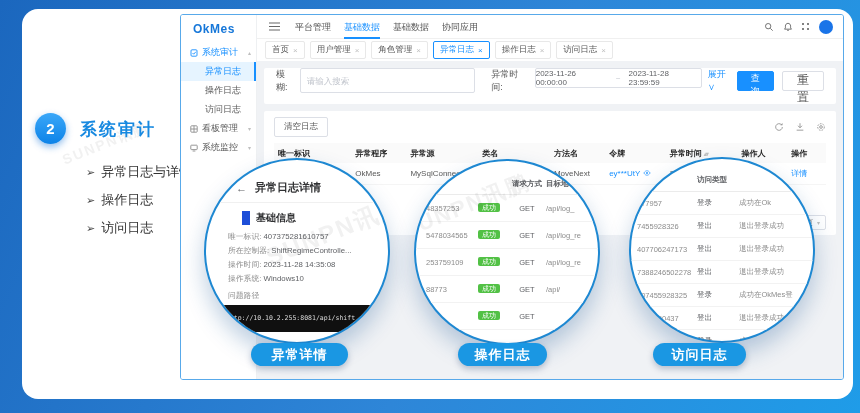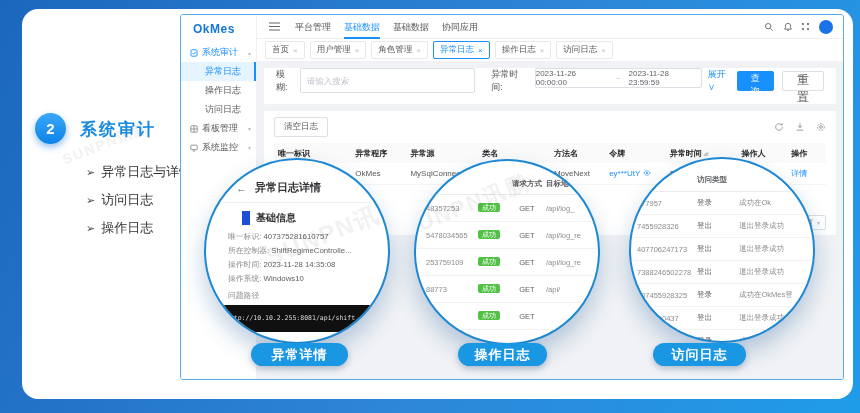--- a/index.html
+++ b/index.html
@@ -141,22 +141,22 @@
   <div class="card"></div>
 
   <div class="wm" style="left:60px;top:135px;font-size:14px">SUNPN讯鹏</div>
   <div class="wm" style="left:300px;top:112px">SUNPN讯鹏</div>
   <div class="wm" style="left:620px;top:100px;font-size:14px">SUNPN讯鹏</div>
 
   <div class="badge">2</div>
   <div class="panel-title">系统审计</div>
   <div class="bullets">
     <div><span class="mk">➢</span><span>异常日志与详情</span></div>
+    <div><span class="mk">➢</span><span>操作日志</span></div>
     <div><span class="mk">➢</span><span>访问日志</span></div>
-    <div><span class="mk">➢</span><span>操作日志</span></div>
   </div>
 
   <div class="app">
     <div class="sidebar">
       <div class="logo">OkMes</div>
       <div class="mi parent-active">
         <svg class="ic" viewBox="0 0 8 8">
             <rect x="1" y="0.8" width="6" height="6.4" rx="1" fill="none" stroke="currentColor" stroke-width="0.9"></rect>
             <path d="M2.5 4l1.2 1.2L5.8 2.8" fill="none" stroke="currentColor" stroke-width="0.9"></path>
           </svg>

